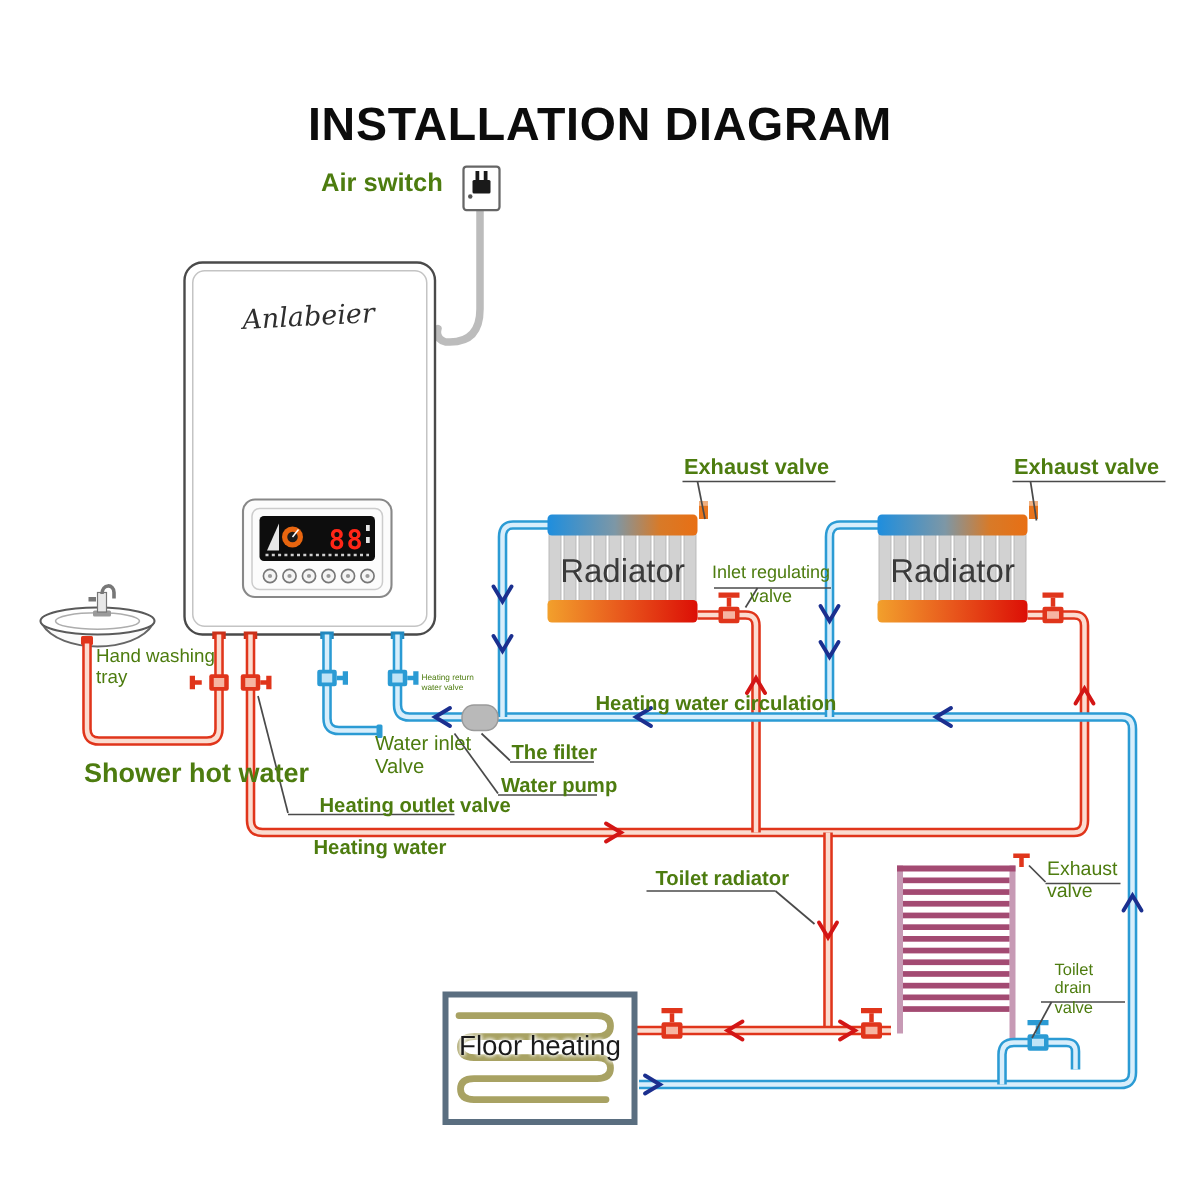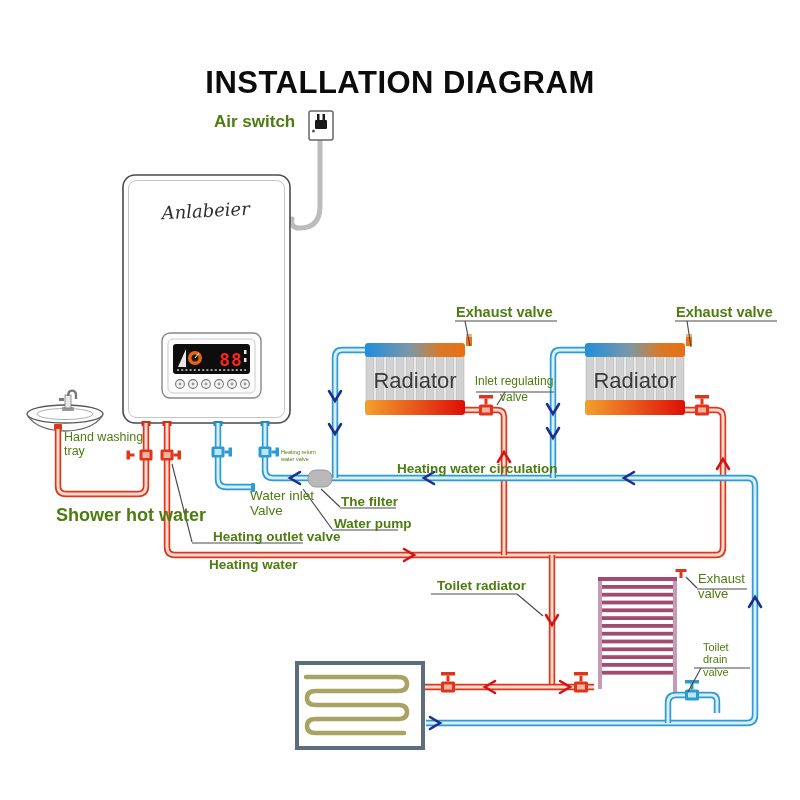--- a/index.html
+++ b/index.html
@@ -330,14 +330,16 @@
 <div class="lbl" style="left:365px;top:369px;width:100px;text-align:center;font-size:22px;color:#3a3a3a;">Radiator</div>
 
 <div class="lbl" style="left:585px;top:369px;width:100px;text-align:center;font-size:22px;color:#3a3a3a;">Radiator</div>
 
 <div class="lbl" style="left:437px;top:578px;font-size:13.5px;font-weight:600;white-space:nowrap;">Toilet radiator</div>
 
 <div class="lbl" style="left:698px;top:572px;width:62px;font-size:13px;">Exhaust valve</div>
 
 <div class="lbl" style="left:703px;top:641px;width:48px;font-size:11px;">Toilet drain valve</div>
 
+<div class="lbl" style="left:297px;top:687px;width:126px;text-align:center;font-size:18.5px;color:#1a1a1a;
+            text-shadow:0 0 3px #fff,0 0 3px #fff,0 0 3px #fff;white-space:nowrap;">Floor heating</div>
 
 </div>
 
 </body></html>

